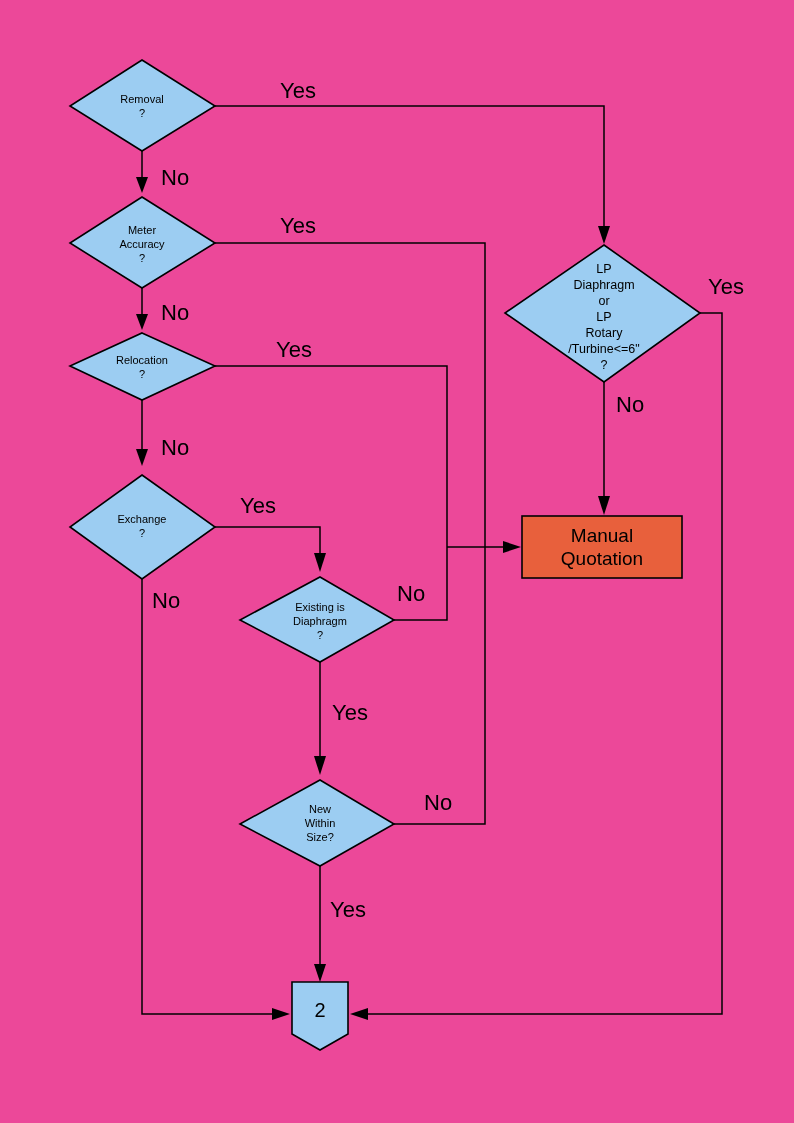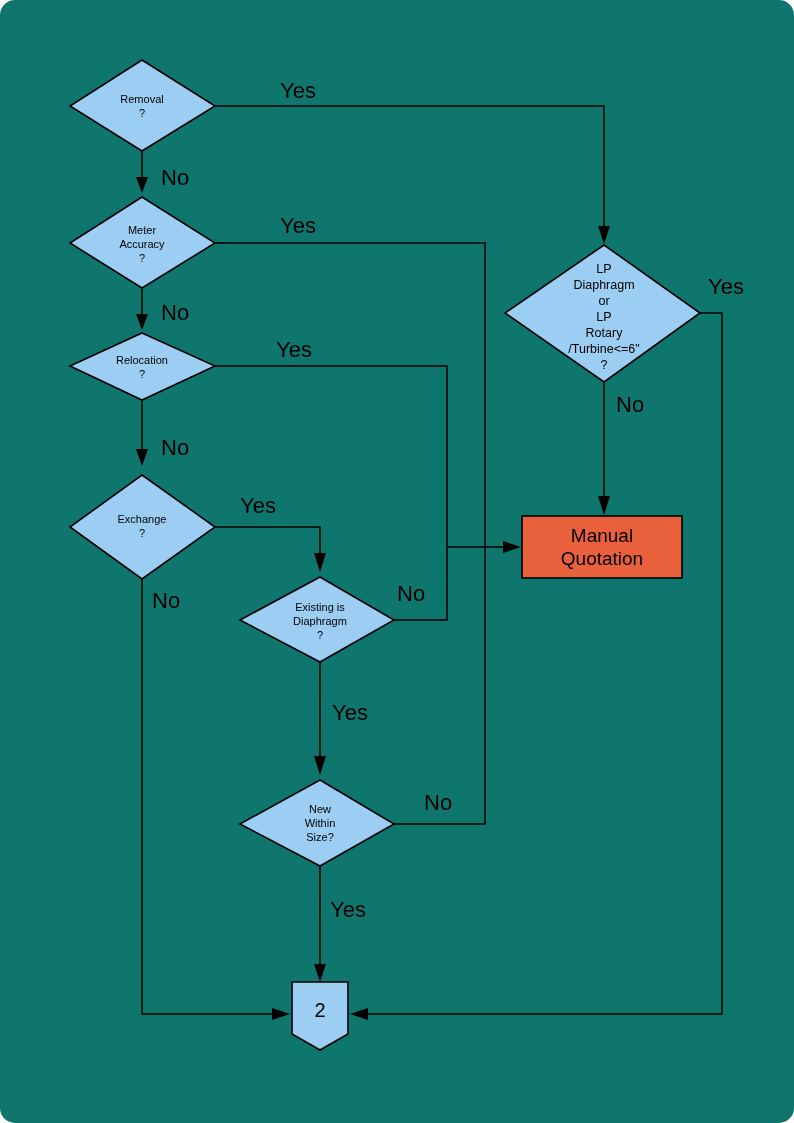--- a/index.html
+++ b/index.html
@@ -8,23 +8,22 @@
     padding: 0;
     background: #ffffff;
   }
   body {
     font-family: "Liberation Sans", sans-serif;
   }
   #canvas {
     position: relative;
     width: 794px;
     height: 1123px;
-    background: #0f766e;
+    background: #ec4899;
     overflow: hidden;
-    border-radius: 15px;
   }
   #flow-svg {
     position: absolute;
     left: 0;
     top: 0;
     width: 794px;
     height: 1123px;
   }
   .shape-fill-decision { fill: #9CCDF2; }
   .shape-fill-process  { fill: #E8603C; }

